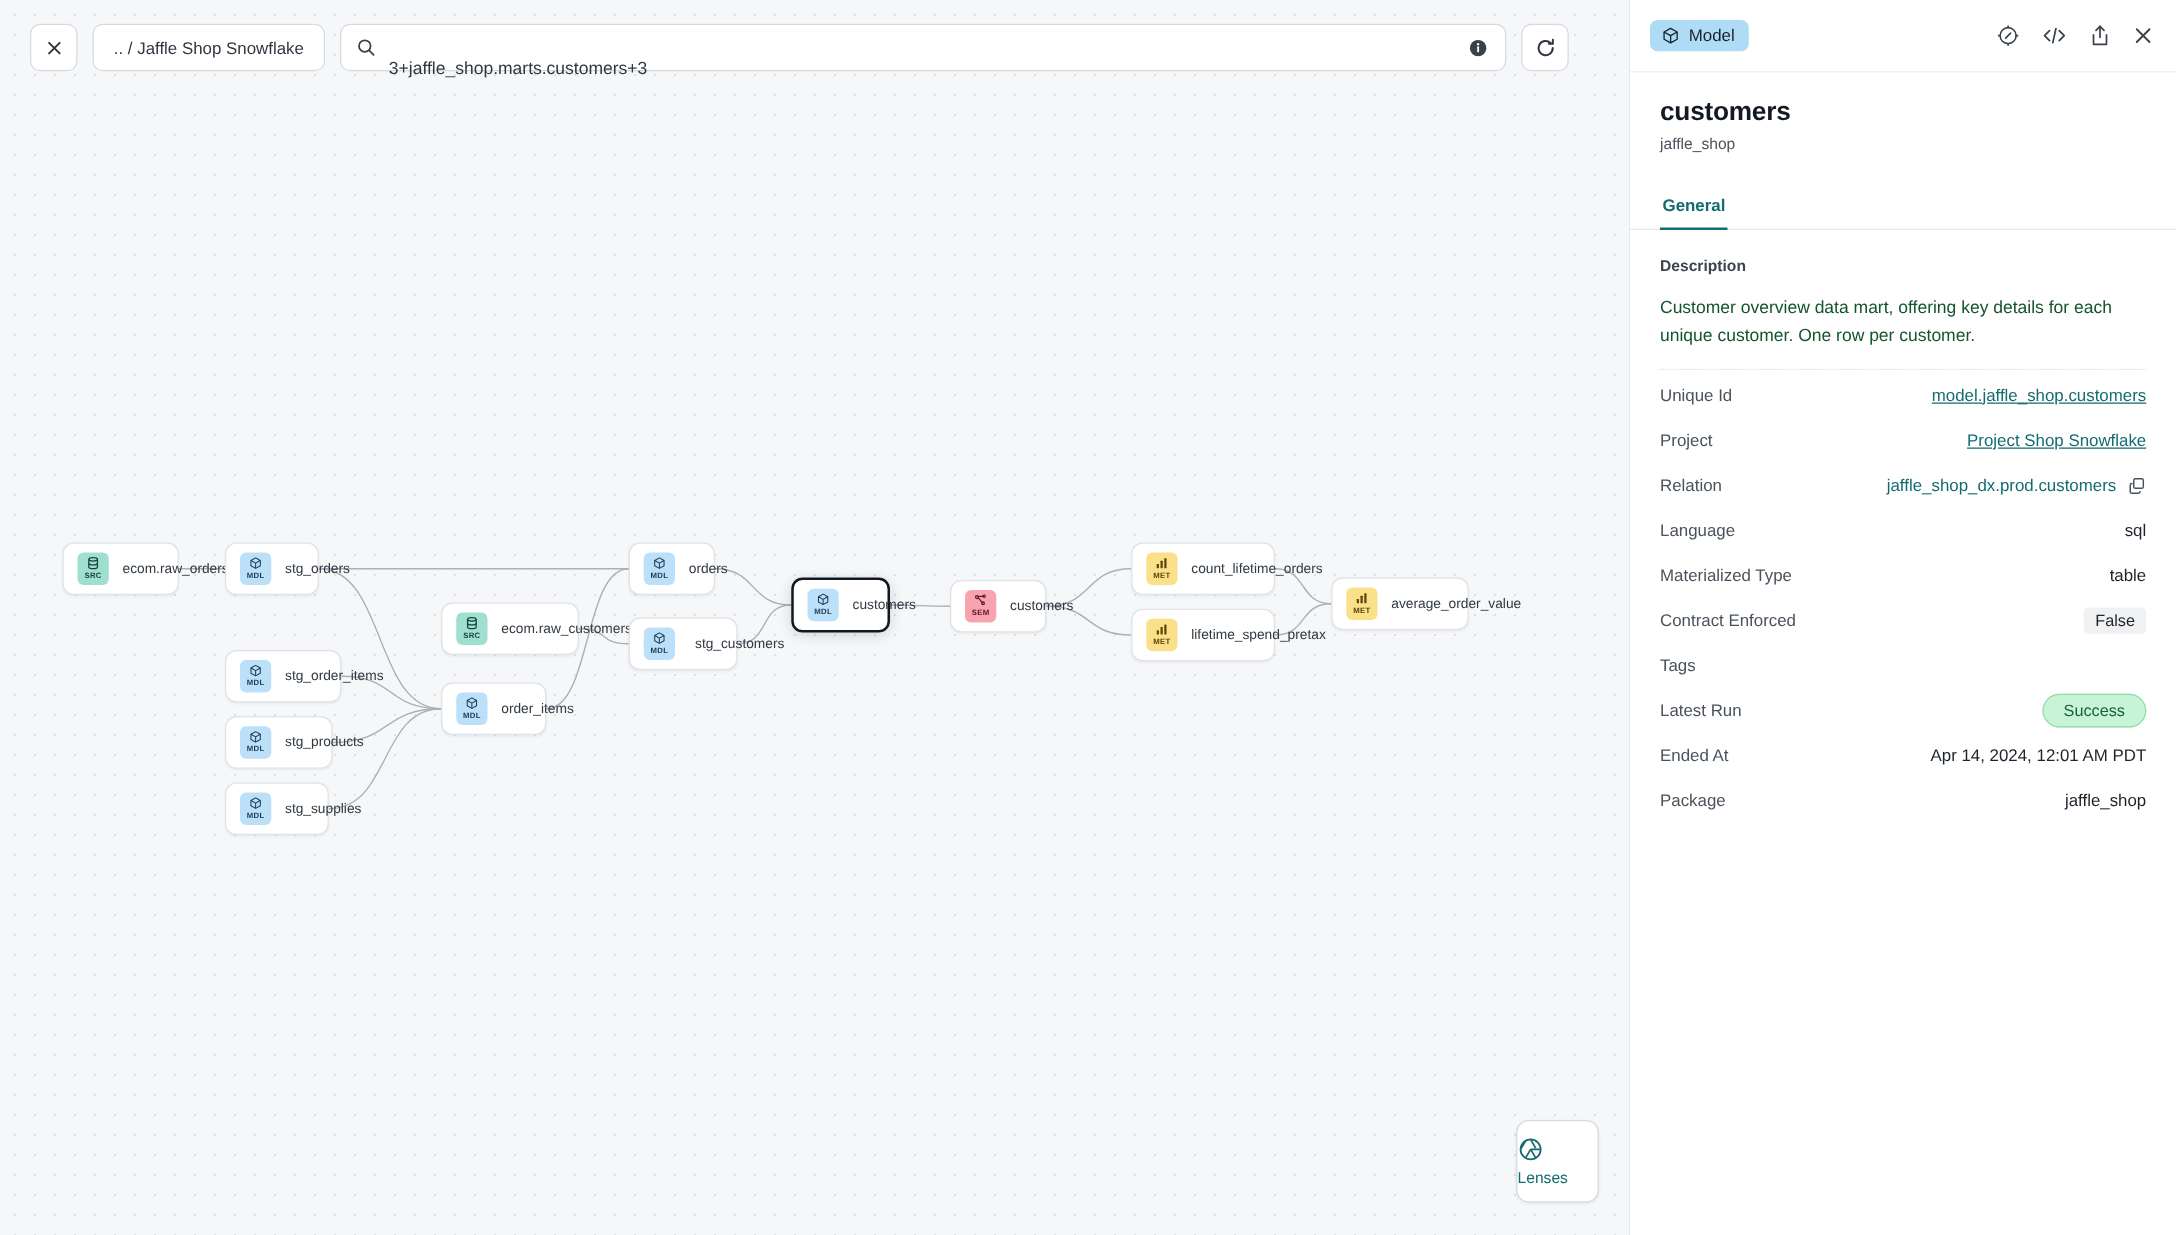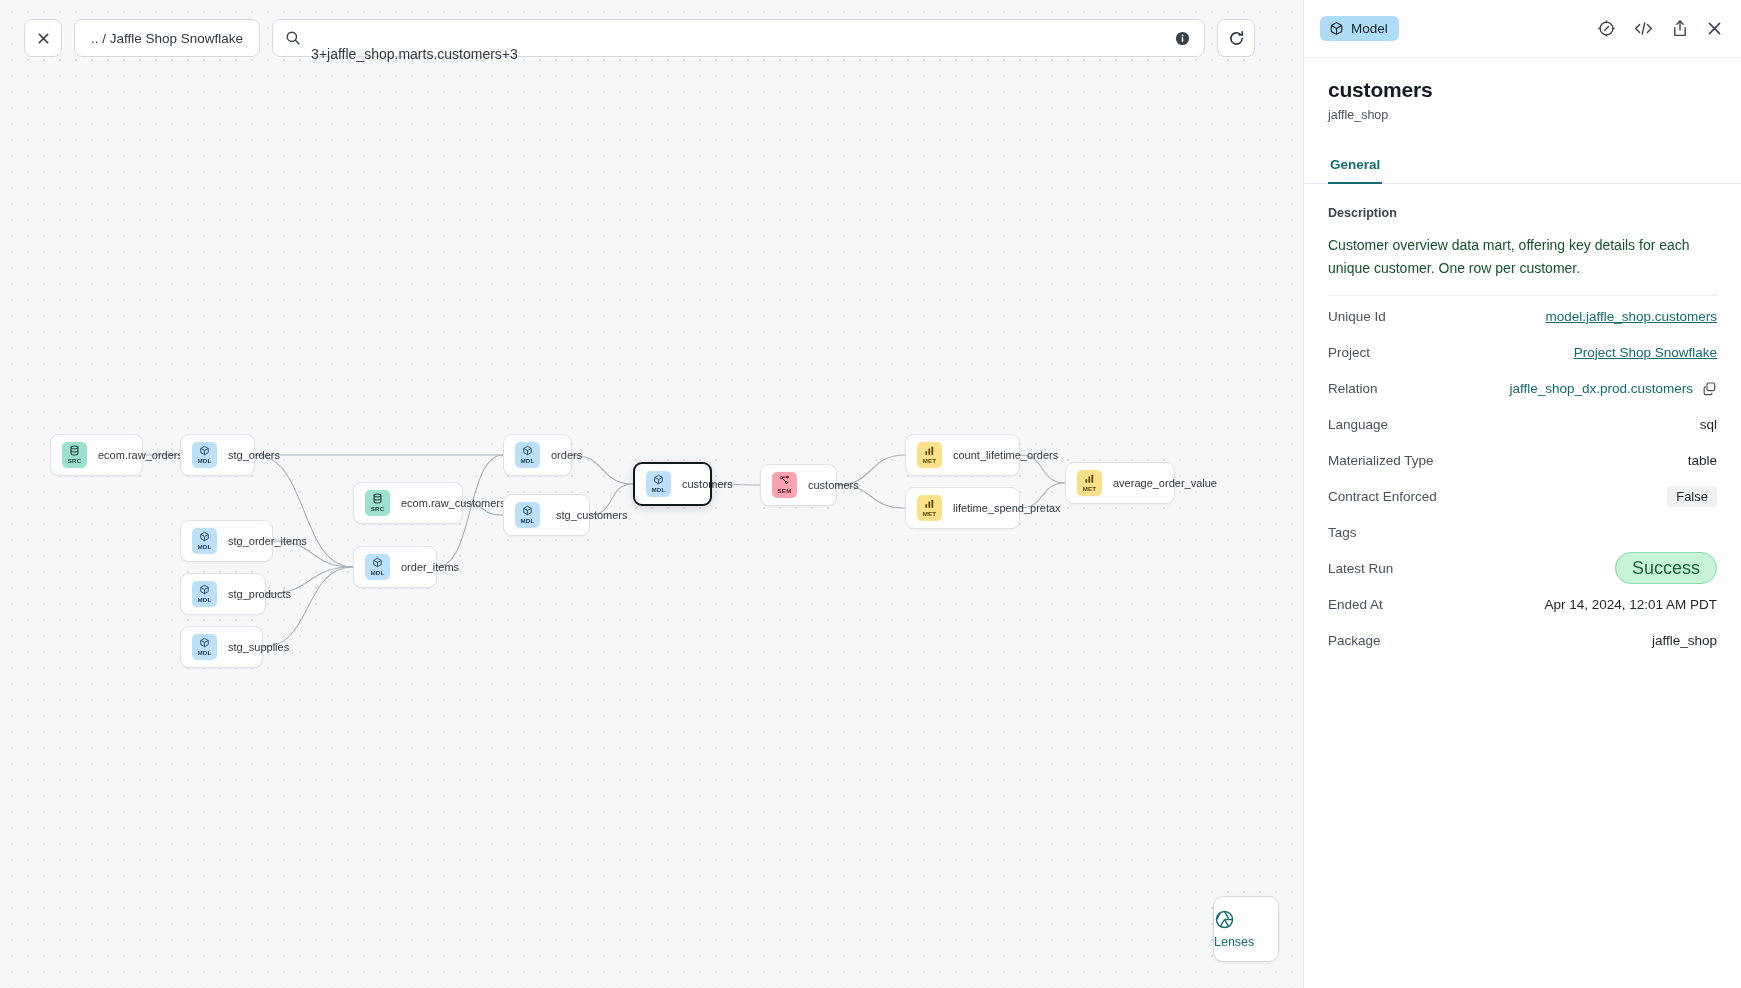--- a/index.html
+++ b/index.html
@@ -148,21 +148,21 @@
   .row-key { font-size: 13.5px; color: #4a525c; white-space: nowrap; }
   .row-val { font-size: 13.5px; color: #1d242c; text-align: right; }
   .row-val.link { color: #146b70; text-decoration: underline; cursor: pointer; }
   .row-val.relation { display: inline-flex; align-items: center; gap: 9px; }
   .rel-text { color: #146b70; }
   .chip-false {
     background: #eff1f3; border-radius: 4px; padding: 3px 9px; font-size: 13px; color: #1d242c;
   }
   .pill-success {
     background: #c7f3d6; border: 1px solid #8fdcab; color: #18633b;
-    border-radius: 999px; padding: 5px 16px; font-size: 18px;
+    border-radius: 999px; padding: 5px 16px; font-size: 13px;
   }
   .copy-btn { cursor: pointer; display: flex; }
 </style>
 </head>
 <body>
 
 <div class="app">
 
   <div class="canvas-pane">
 

